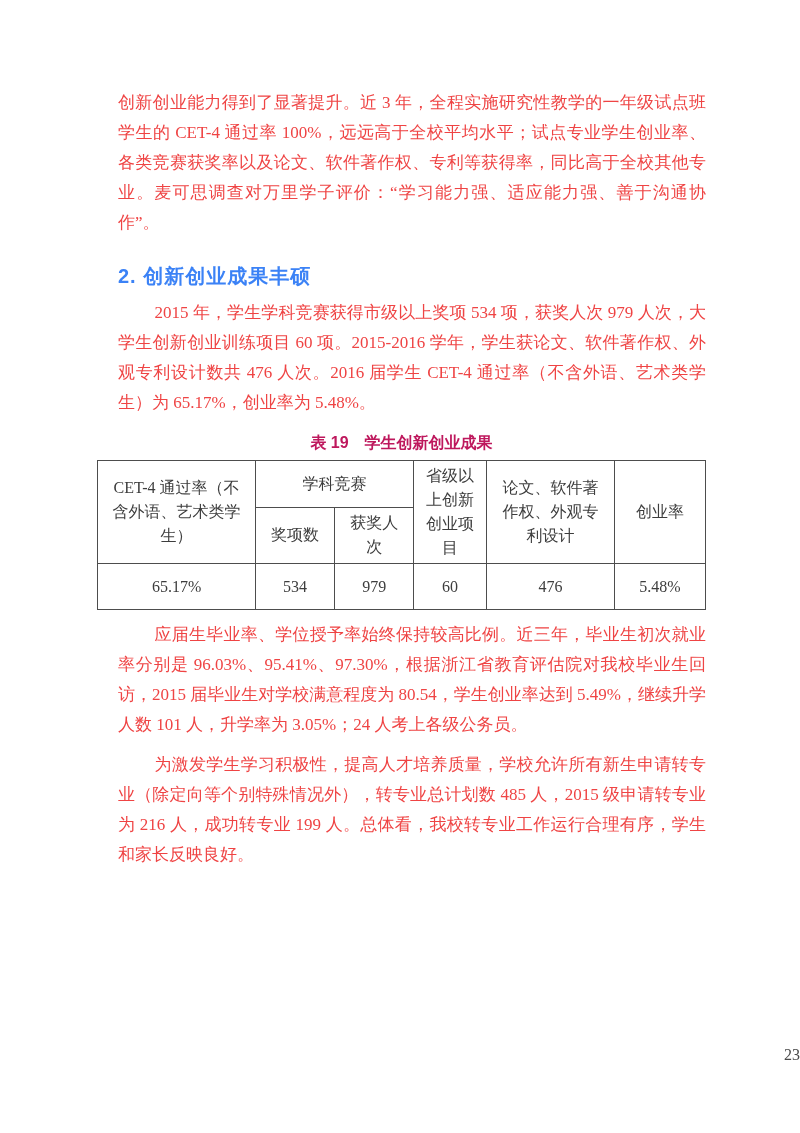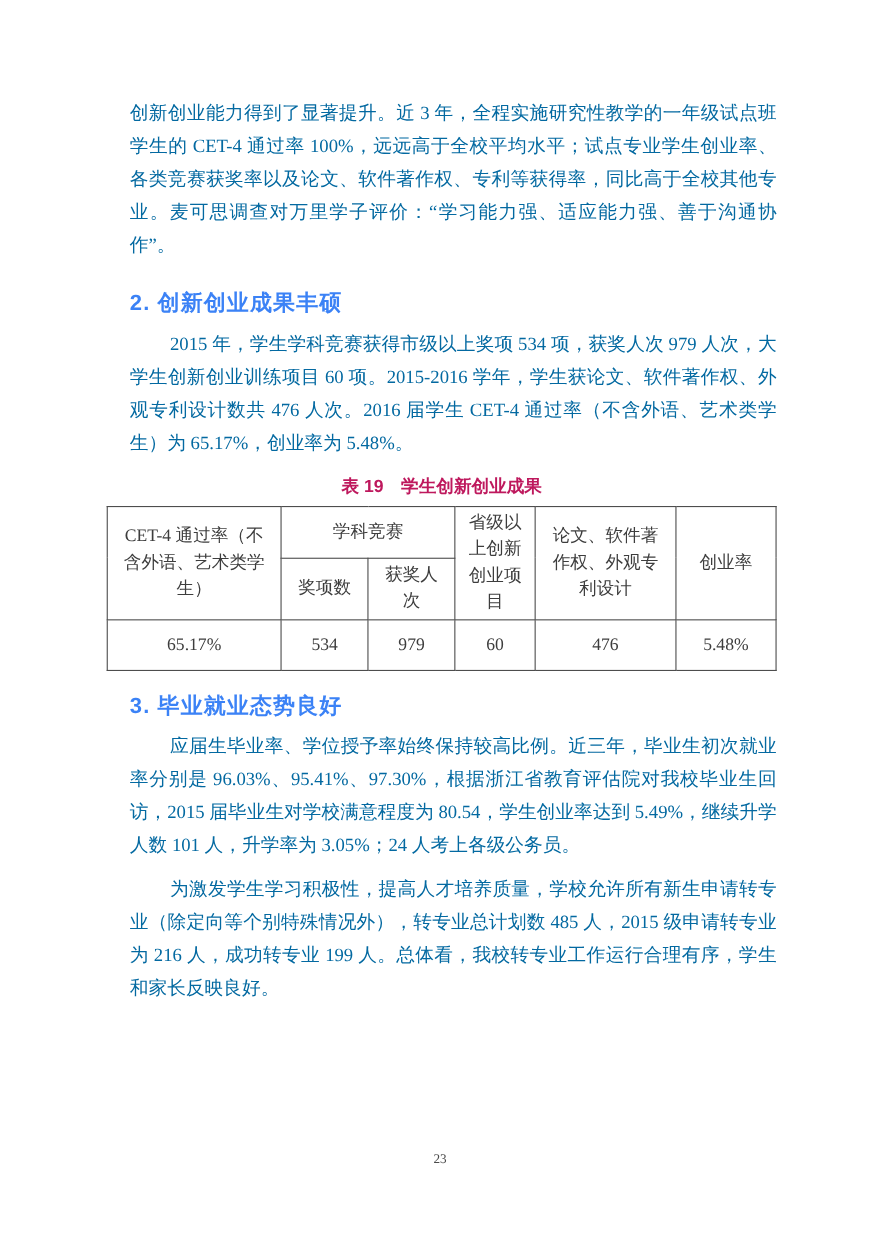--- a/index.html
+++ b/index.html
@@ -11,21 +11,21 @@
   }
   .page {
     width: 800px; height: 1133px;
     padding: 88px 94px 0 97px;
     position: relative;
   }
   .body-text {
     font-size: 17px;
     line-height: 30px;
     text-align: justify;
-    color: #0369a1;
+    color: #ef4444;
     margin-left: 21px;
   }
   .body-text.indent { text-indent: 2.15em; }
   .sec-heading {
     font-family: "Liberation Sans", "DejaVu Sans", sans-serif;
     font-weight: bold;
     font-size: 20px;
     line-height: 24px;
     color: #3b82f6;
     margin: 26px 21px 0 21px;
@@ -61,22 +61,22 @@
   .t19 .r1 td { height: 46px; }
   .t19 .r2 td { height: 42px; }
   .t19 .rdata td { height: 46px; }
   .t20 .rhead td { height: 40px; }
   .t20 .rdata td { height: 46px; }
   .page-number {
     position: absolute;
     top: 1046px;
     left: 0;
     width: 800px;
-    text-align: center;
-    font-size: 12px;
+    text-align: right;
+    font-size: 16px;
     color: #4a4a4a;
   }
 </style>
 </head>
 <body>
 
 <div class="page">
 
   <p class="body-text">创新创业能力得到了显著提升。近 3 年，全程实施研究性教学的一年级试点班学生的 CET-4 通过率 100%，远远高于全校平均水平；试点专业学生创业率、各类竞赛获奖率以及论文、软件著作权、专利等获得率，同比高于全校其他专业。麦可思调查对万里学子评价：“学习能力强、适应能力强、善于沟通协作”。</p>
 
@@ -109,21 +109,20 @@
         <td>65.17%</td>
         <td>534</td>
         <td>979</td>
         <td>60</td>
         <td>476</td>
         <td>5.48%</td>
       </tr>
     </tbody>
   </table>
 
-  <h2 class="sec-heading mt20">3. 毕业就业态势良好</h2>
   <p class="body-text indent after-heading">应届生毕业率、学位授予率始终保持较高比例。近三年，毕业生初次就业率分别是 96.03%、95.41%、97.30%，根据浙江省教育评估院对我校毕业生回访，2015 届毕业生对学校满意程度为 80.54，学生创业率达到 5.49%，继续升学人数 101 人，升学率为 3.05%；24 人考上各级公务员。</p>
 
 
   <p class="body-text indent after-heading">为激发学生学习积极性，提高人才培养质量，学校允许所有新生申请转专业（除定向等个别特殊情况外），转专业总计划数 485 人，2015 级申请转专业为 216 人，成功转专业 199 人。总体看，我校转专业工作运行合理有序，学生和家长反映良好。</p>
 
 </div>
 
 <div class="page-number">23</div>
 
 </body></html>

